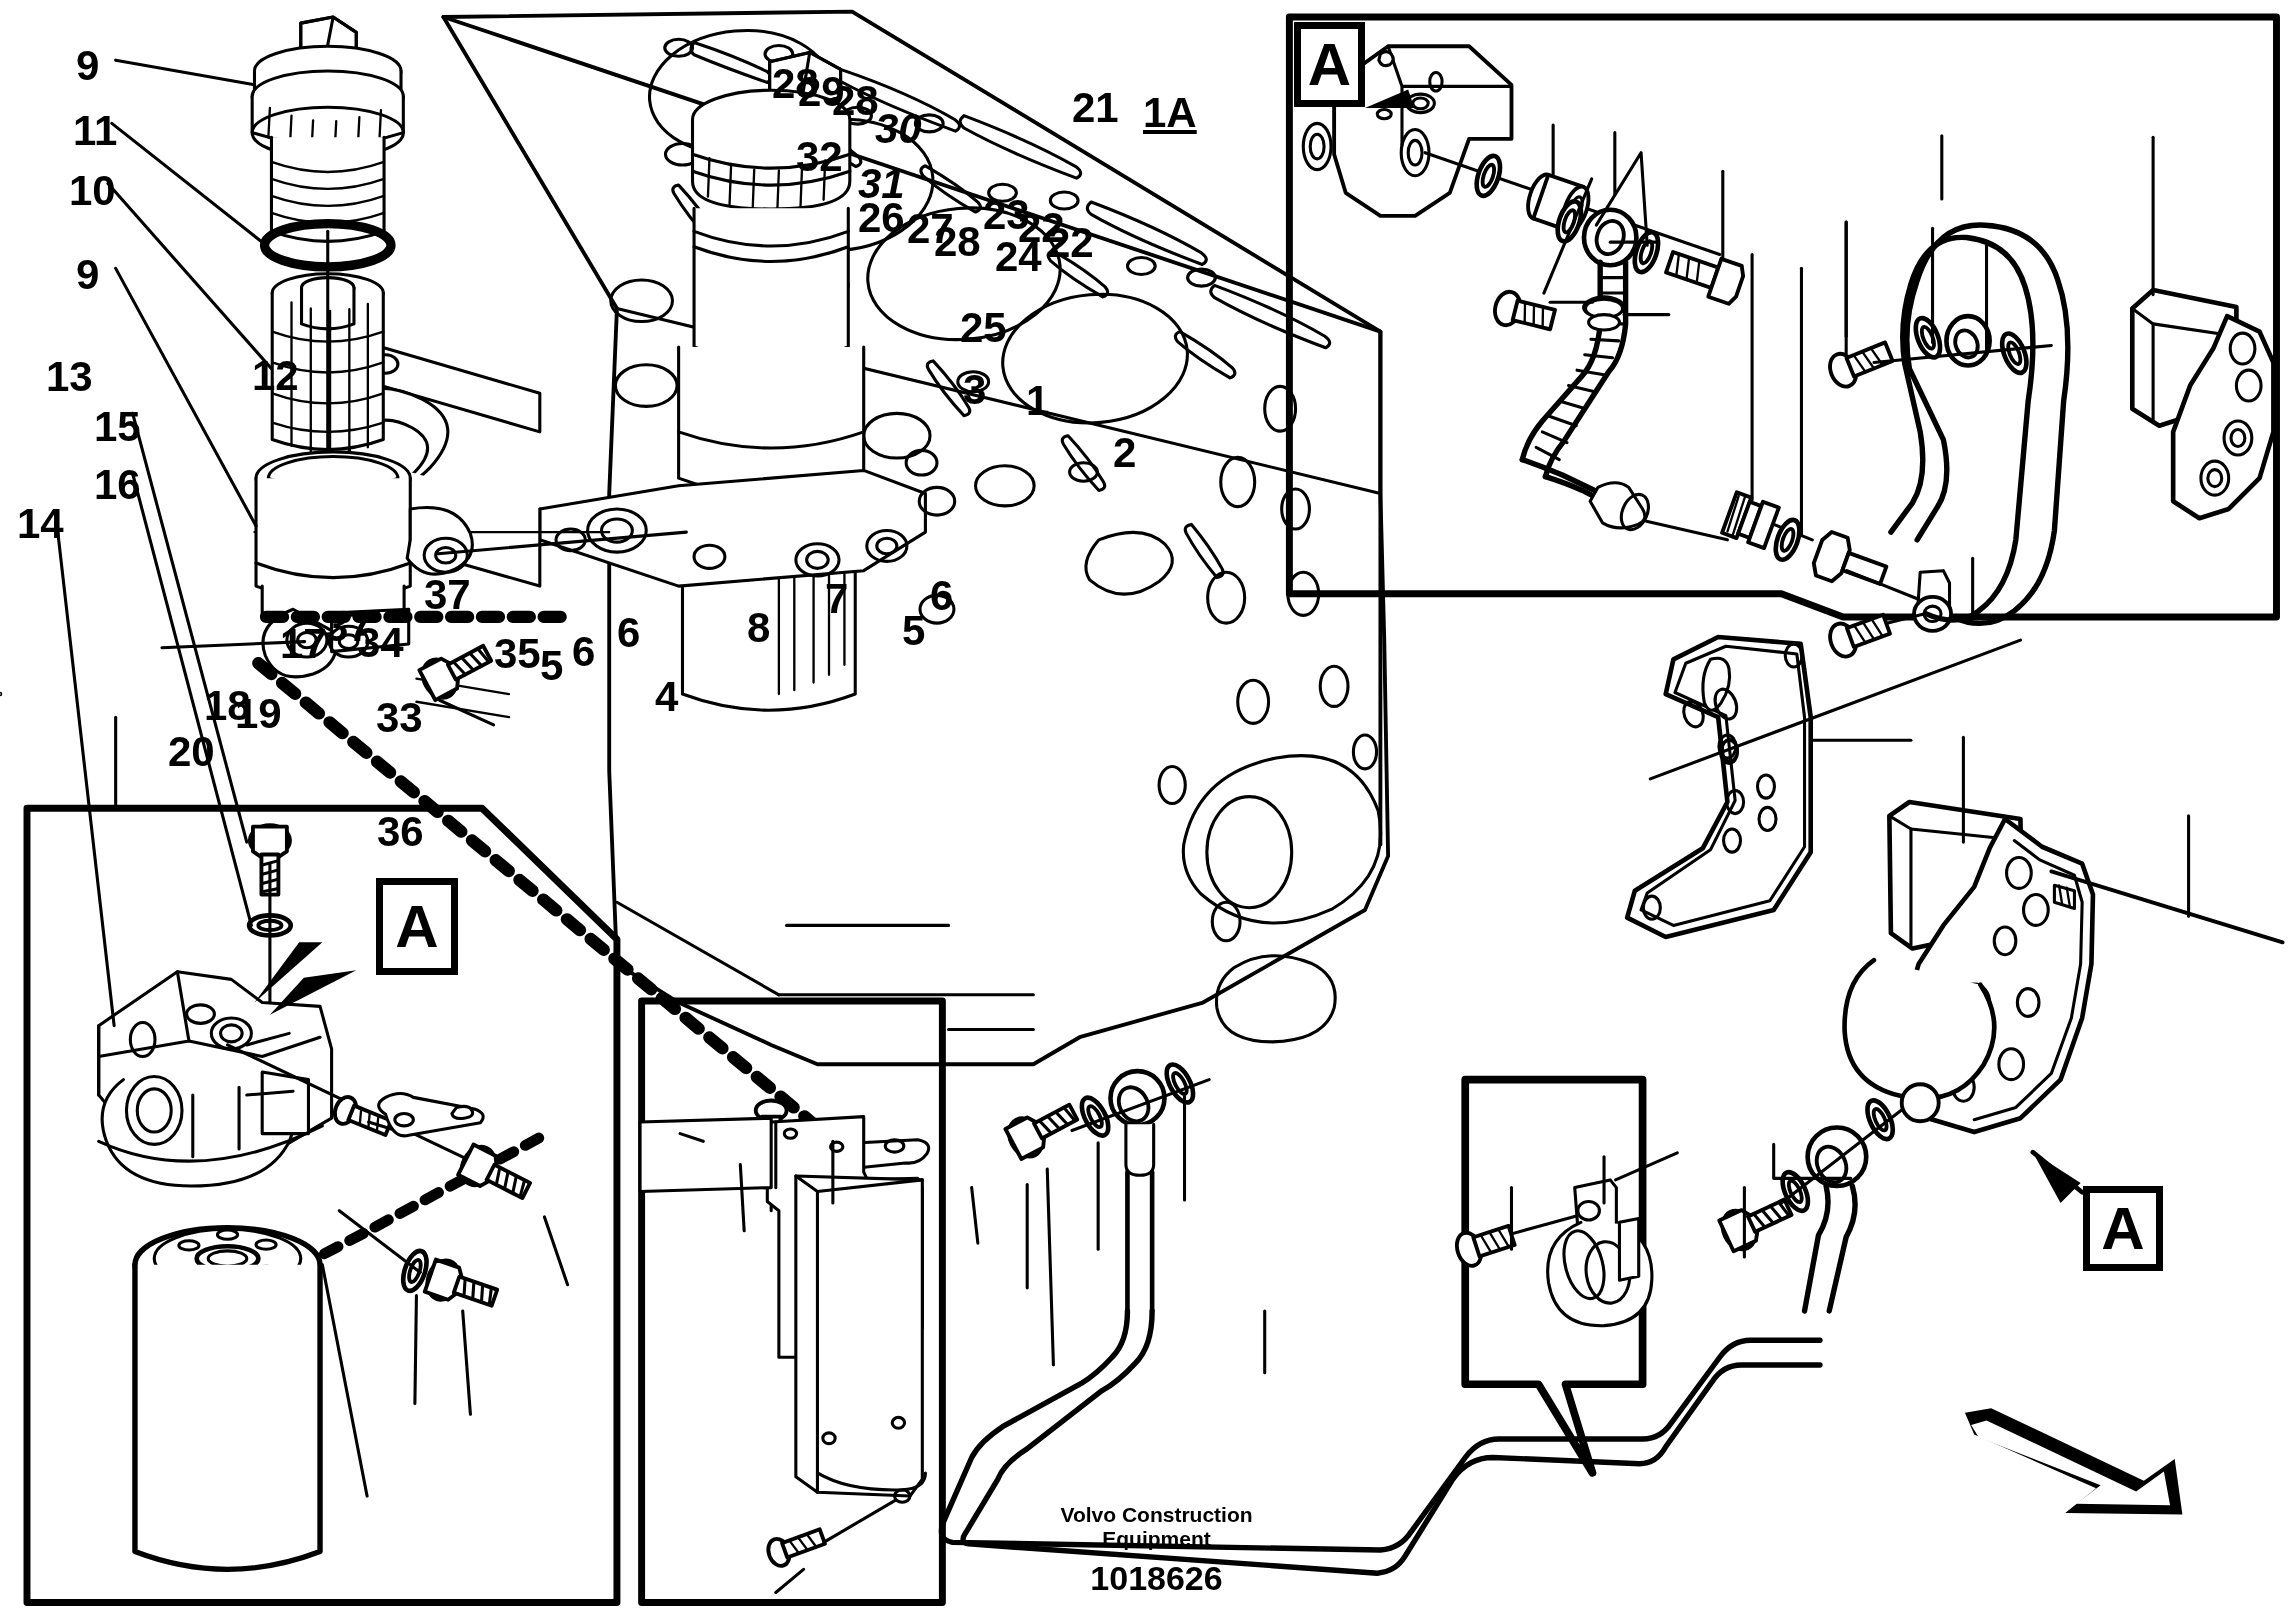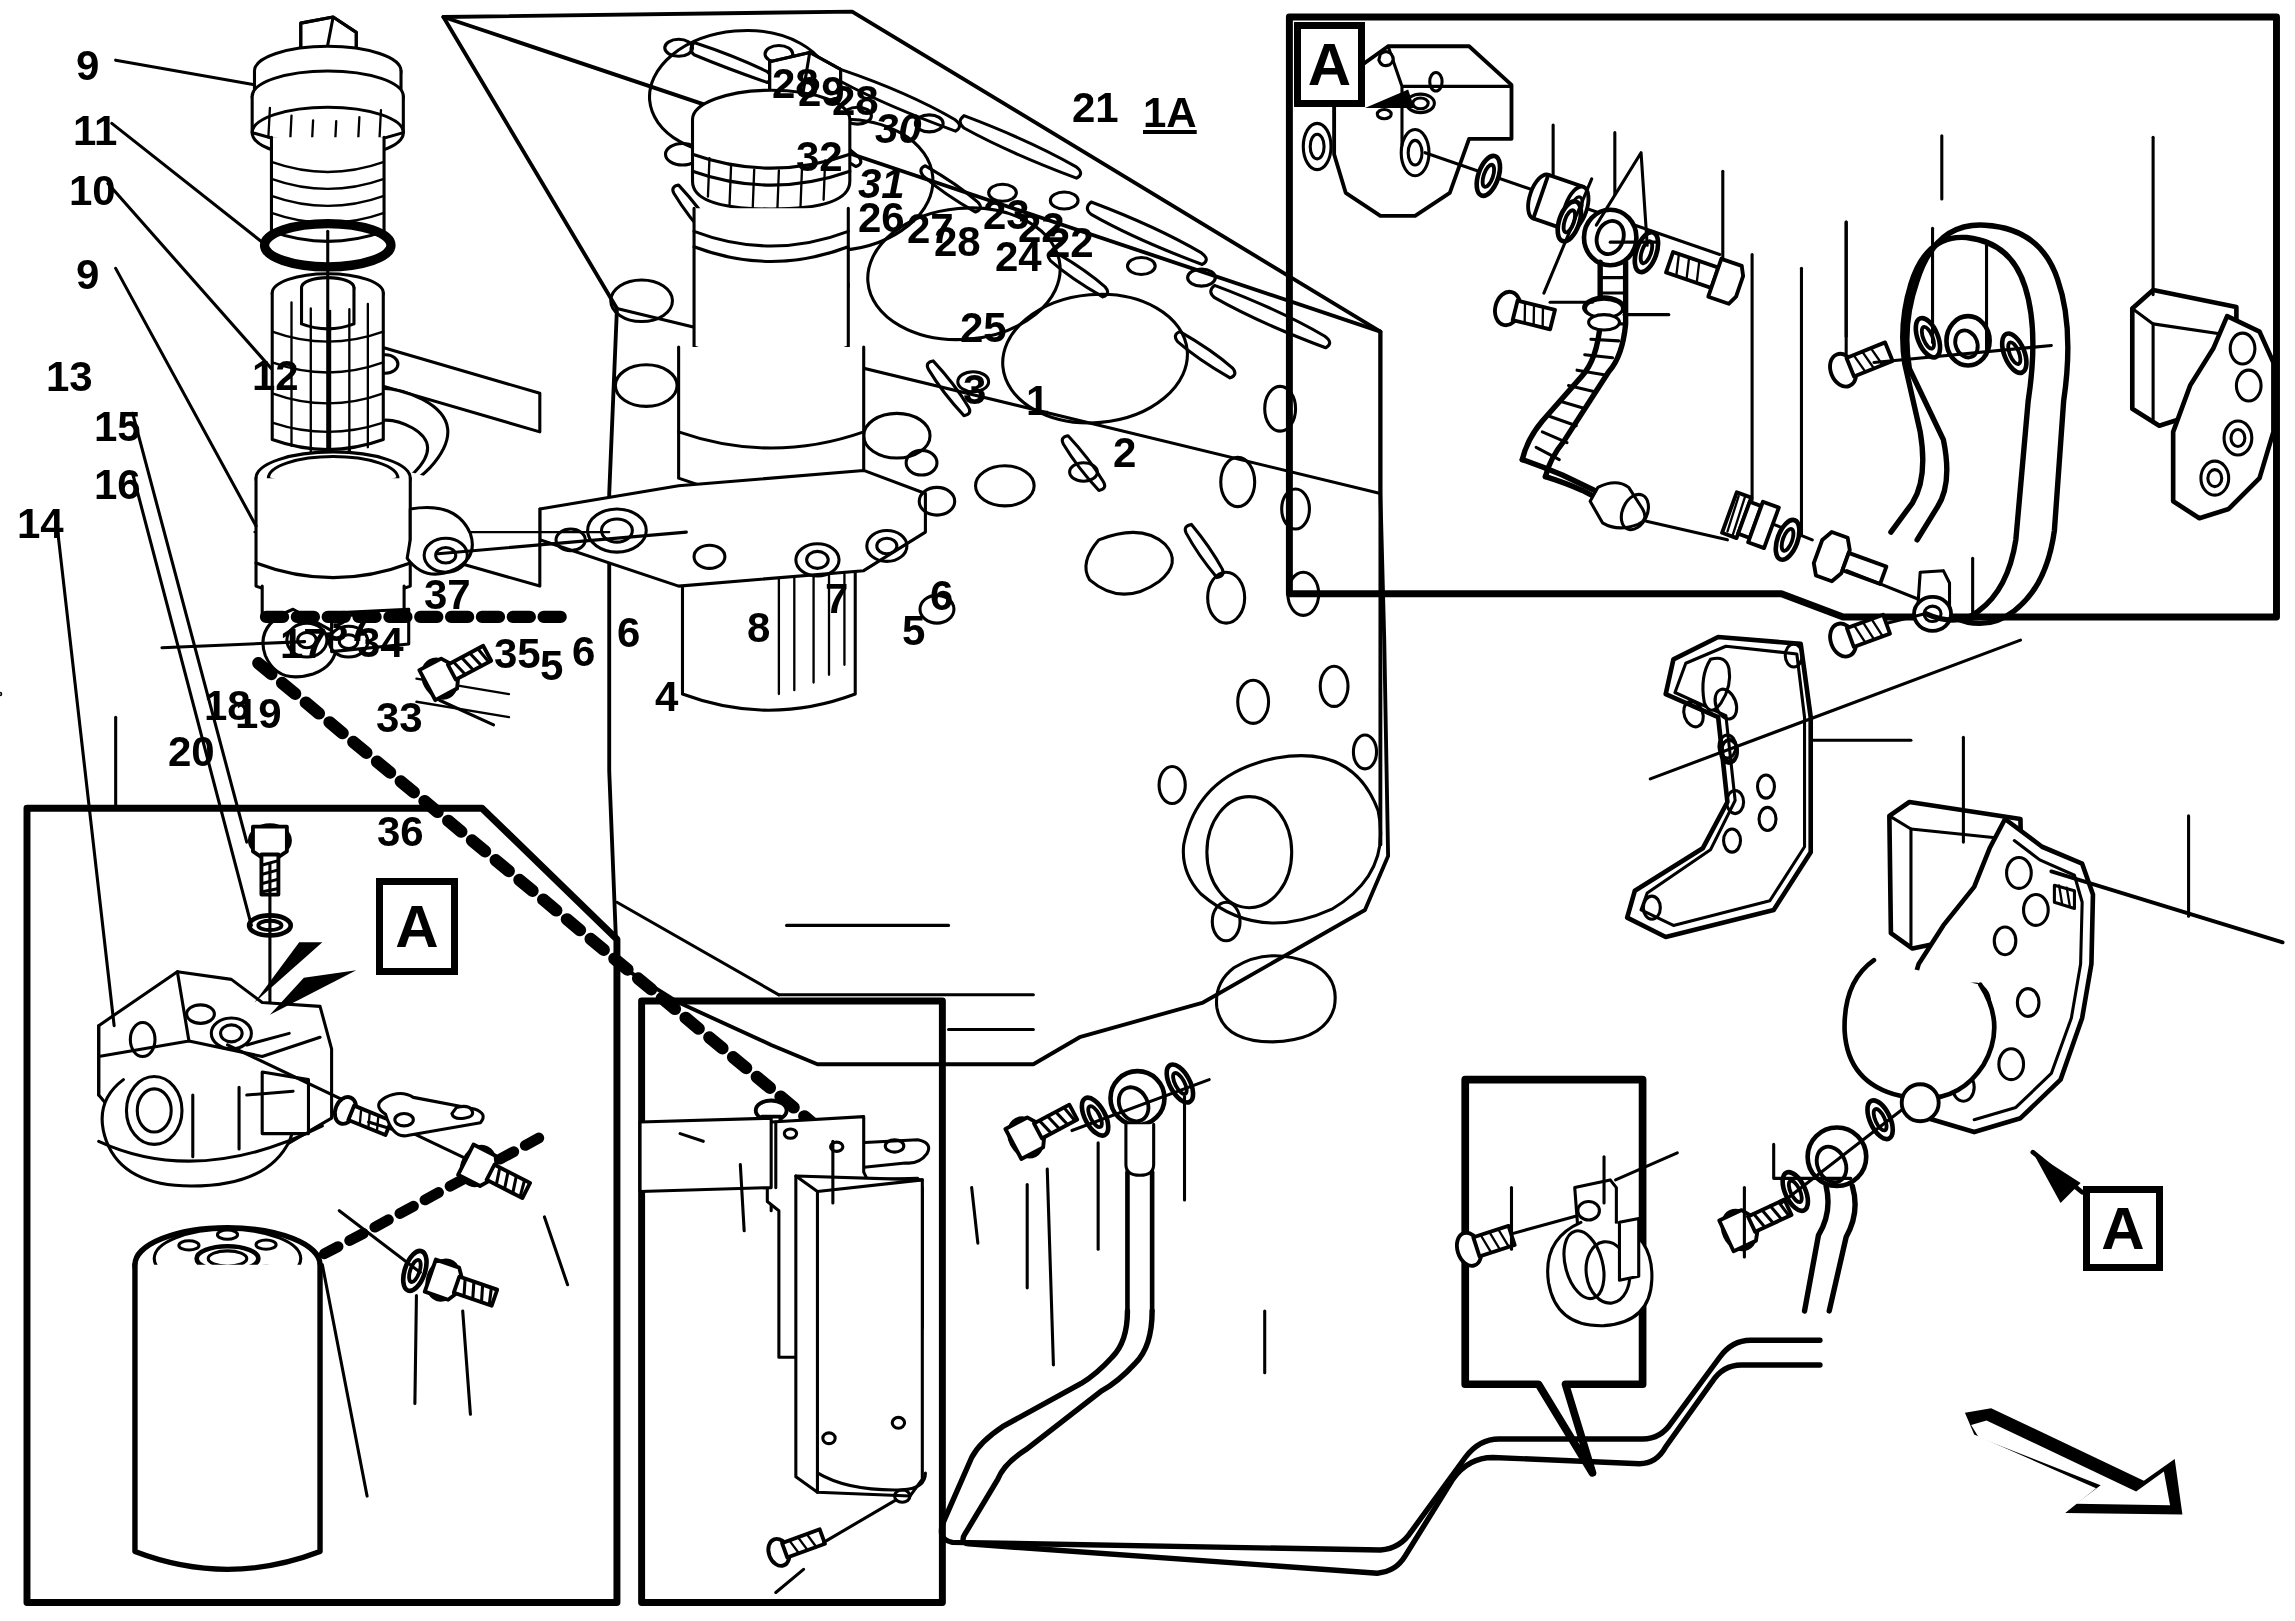--- a/index.html
+++ b/index.html
@@ -701,15 +701,20 @@
 <span class="cal cal-lg" style="left:983px;top:194px;">23</span>
 <span class="cal cal-lg" style="left:1018px;top:207px;">22</span>
 <span class="cal cal-lg" style="left:1047px;top:222px;">22</span>
 <span class="cal cal-lg" style="left:1072px;top:87px;">21</span>
 <span class="cal cal-lg" style="left:1143px;top:92px;text-decoration:underline;">1A</span>
 
 <div class="boxlabel" style="left:1294px;top:21.6px;width:57px;height:71px;">A</div>
 <div class="boxlabel" style="left:376px;top:878px;width:68px;height:83px;">A</div>
 <div class="boxlabel" style="left:2083px;top:1186px;width:66px;height:71px;">A</div>
 
-
+<div id="footer" style="left:1010px;top:1503px;width:293px;">
+  <div class="fline">Volvo Construction</div>
+  <div class="fline">Equipment</div>
+  <div class="fnum">1018626</div>
 </div>
 
+</div>
+
 
 </body></html>

